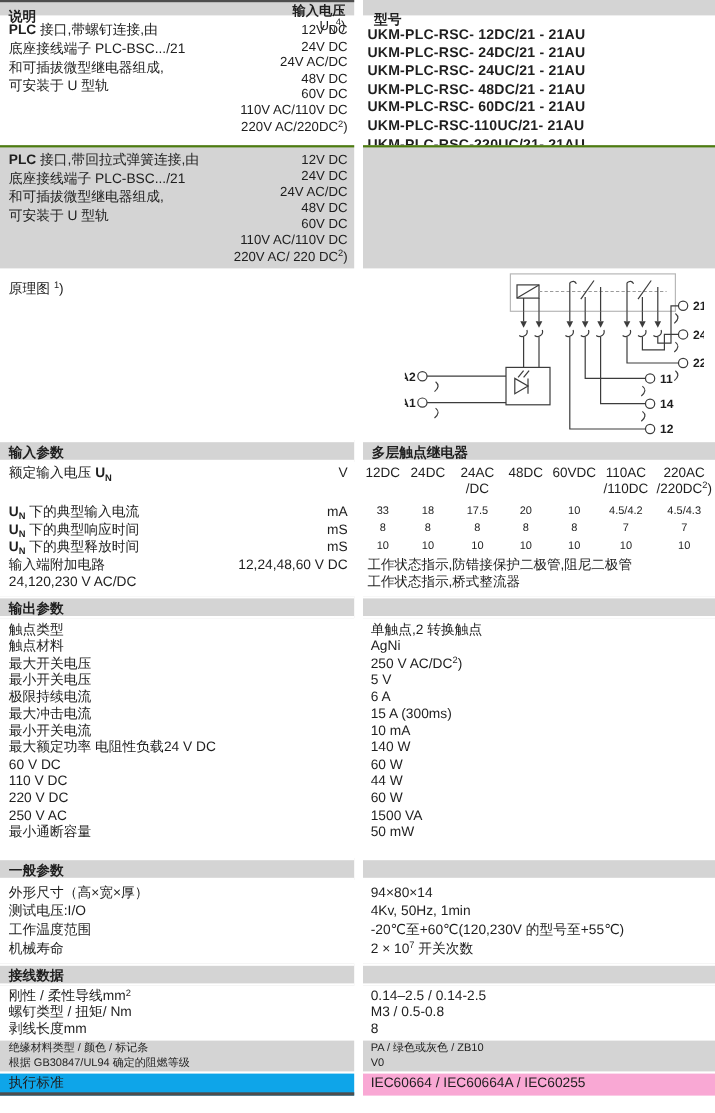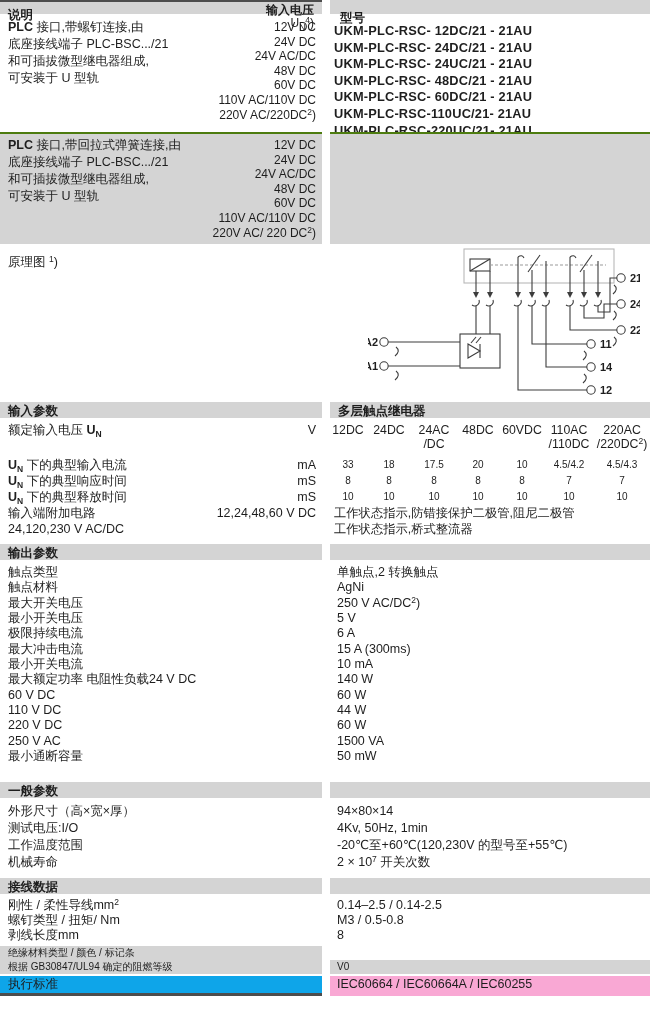--- a/index.html
+++ b/index.html
@@ -570,20 +570,21 @@
   </div>
 
   <div class="specs specs-ins">
 
       <div class="spec-row">
         <div class="sl">
           <span>绝缘材料类型 / 颜色 / 标记条</span>
           <span></span>
         </div>
         <div class="gut"></div>
+        <div class="sr">PA / 绿色或灰色 / ZB10</div>
       </div>
 
       <div class="spec-row">
         <div class="sl">
           <span>根据 GB30847/UL94 确定的阻燃等级</span>
           <span></span>
         </div>
         <div class="gut"></div>
         <div class="sr">V0</div>
       </div>

